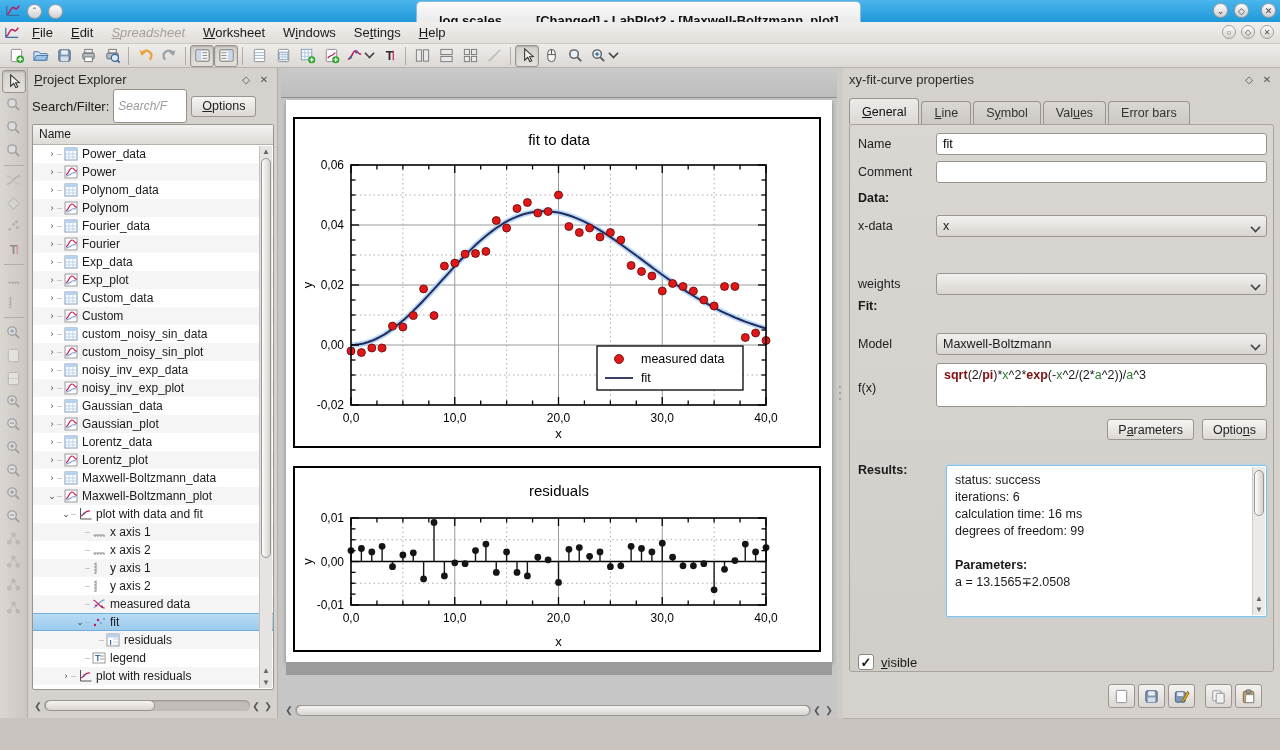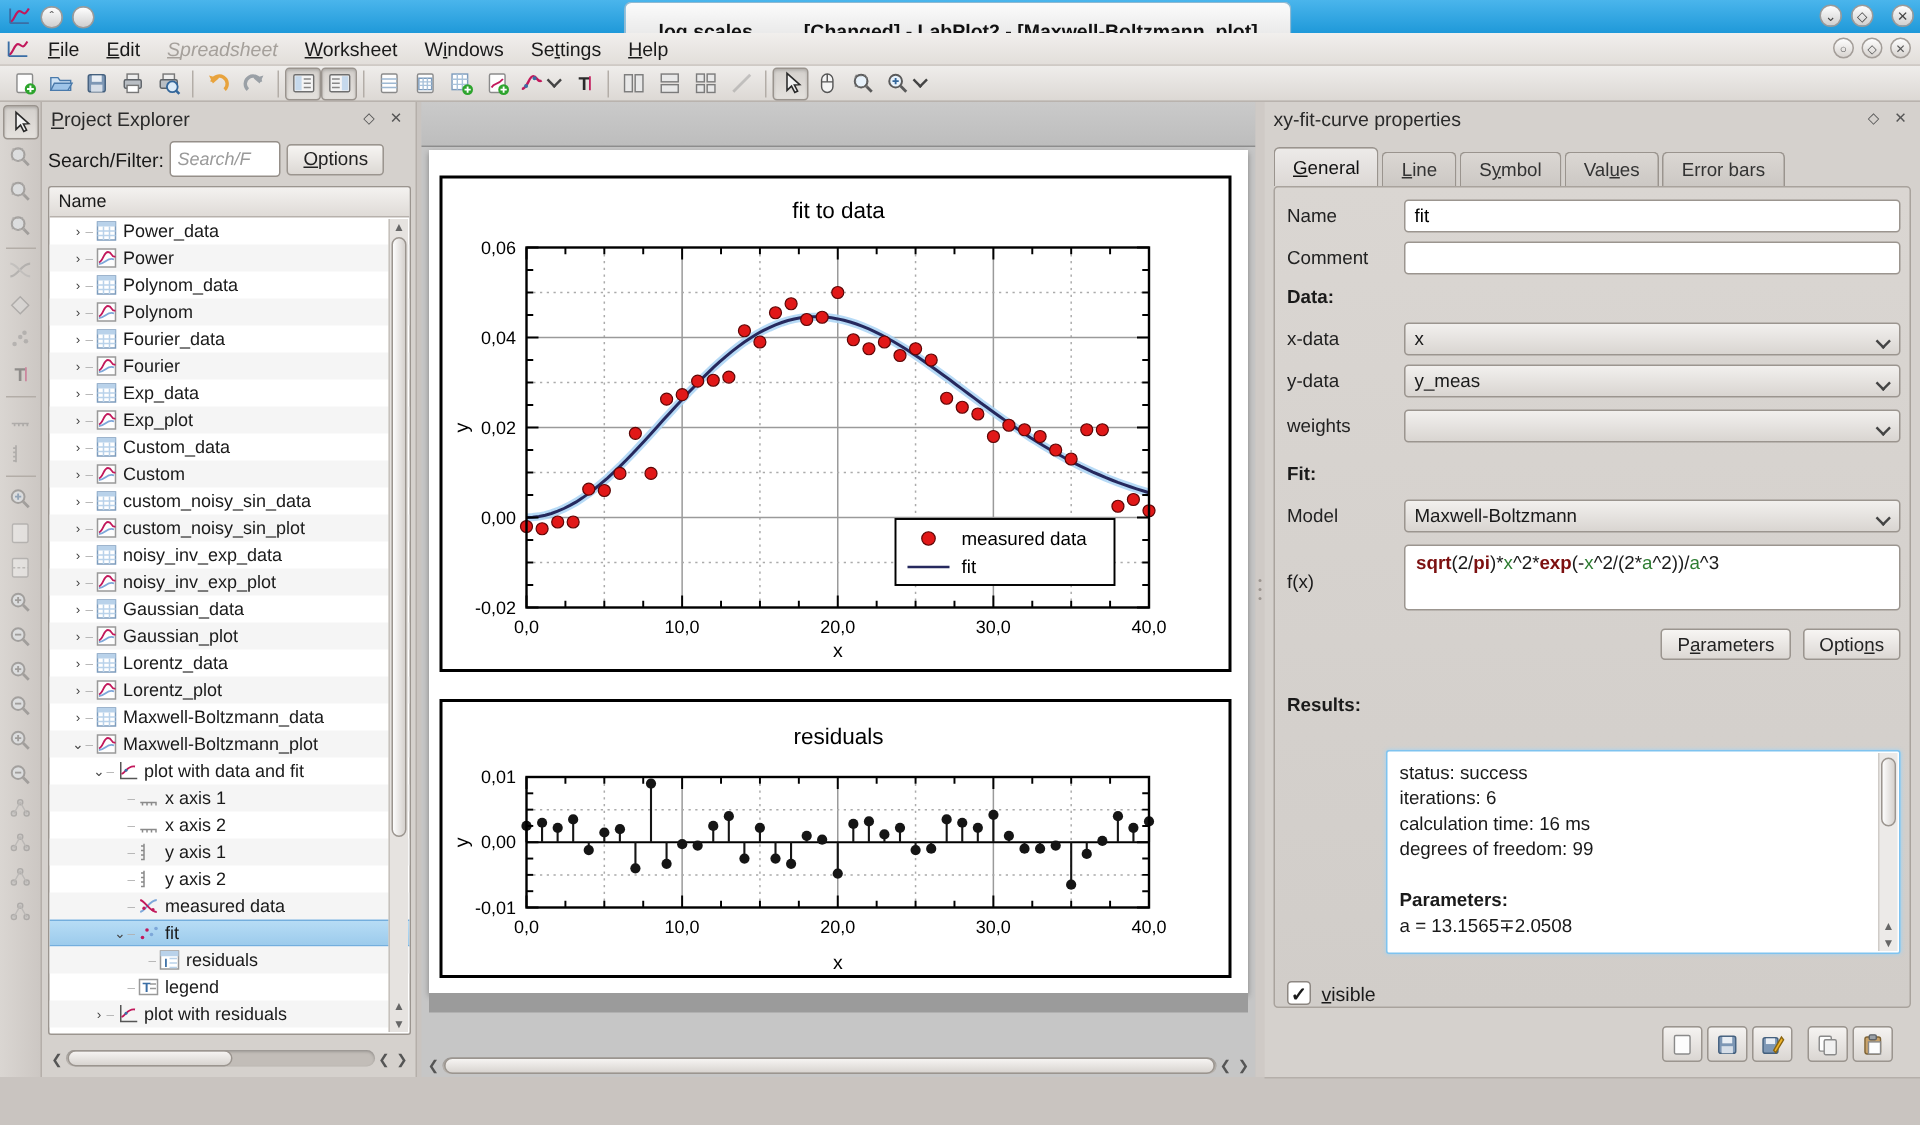--- a/index.html
+++ b/index.html
@@ -58,21 +58,21 @@
   .dock-header .sp { flex:1; }
   .dock-mini { width:14px; height:14px; display:inline-flex; align-items:center;
     justify-content:center; font-size:10px; color:#555; margin-left:4px; }
   .u { text-decoration:underline; }
 
   
   #pe-dock { position:absolute; left:28px; top:68px; width:250px; height:650px;
     background:#d5d1cd; border-right:1px solid #b5afaa; }
   #pe-search { position:absolute; left:4px; top:26px; width:242px; height:24px;
     display:flex; align-items:center; gap:4px; }
-  #pe-search input { width:74px; height:24px; border:1px solid #958f89; border-radius:3px;
+  #pe-search input { width:74px; height:34px; border:1px solid #958f89; border-radius:3px;
     background:#fff; padding:0 4px; font-size:12px; font-family:inherit; }
   #pe-search input::placeholder { color:#9a9a9a; font-style:italic; }
   .kbtn { height:21px; padding:0 10px; border:1px solid #9b958f; border-radius:3px;
     background:linear-gradient(#f7f5f3,#dcd8d4); font-size:12.5px; font-family:inherit; color:#222; }
   .kbtn:disabled,.kbtn.disabled { color:#a19b96; }
   #pe-frame { position:absolute; left:4px; top:56px; width:242px; height:566px;
     border:1px solid #9b958f; border-radius:2px; background:#fff; overflow:hidden; }
   #pe-colhead { height:20px; background:linear-gradient(#f4f2f0,#dfdbd7);
     border-bottom:1px solid #b7b1ac; font-size:12px; padding:2px 6px; }
   .pe-row { height:18px; display:flex; align-items:center; font-size:12px; white-space:nowrap; }
@@ -133,23 +133,23 @@
   .kselect { flex:1; height:22px; border:1px solid #9b958f; border-radius:3px;
     background:linear-gradient(#f2f0ee,#d9d5d1); display:flex; align-items:center;
     padding:0 6px; font-size:12.5px; position:relative; }
   .kselect .chev { position:absolute; right:7px; top:7px; width:8px; height:8px; }
   .chev::before { content:""; display:block; width:7px; height:7px;
     border-right:2px solid #444; border-bottom:2px solid #444; transform:rotate(45deg) scale(.8); }
   #fx-box { position:absolute; left:86px; right:6px; top:238px; height:44px; background:#fff;
     border:1px solid #9b958f; border-radius:3px; padding:4px 7px; font-size:12.5px; }
   #fx-box .fn { color:#7c1010; font-weight:bold; }
   #fx-box .var { color:#2e7d32; }
-  #results-box { position:absolute; left:74px; right:6px; top:340px; height:136px; background:#fff;
+  #results-box { position:absolute; left:96px; right:6px; top:340px; height:152px; background:#fff;
     border:1px solid #7fc3ef; border-radius:2px; box-shadow:0 0 3px #9ed4f5; padding:6px 20px 6px 8px;
-    font-size:12.5px; line-height:17px; overflow:hidden;margin-top:35px; }
+    font-size:12.5px; line-height:17px; overflow:hidden; }
   #results-box .bold { font-weight:bold; }
   #results-scroll { position:absolute; right:1px; top:1px; width:13px; bottom:1px;
     background:#eceae8; border-left:1px solid #d0ccc8; }
   .cb { width:16px; height:16px; border:1px solid #8d8782; border-radius:3px; background:#fff;
     display:inline-flex; align-items:center; justify-content:center;
     font-size:13px; font-weight:bold; color:#1a1a1a; }
   #prop-iconrow { position:absolute; left:0; top:616px; width:425px; height:26px;
     display:flex; justify-content:flex-end; gap:3px; padding-right:6px; }
   .ibtn { width:27px; height:24px; border:1px solid #9b958f; border-radius:3px;
     background:linear-gradient(#f5f3f1,#dad6d2); display:inline-flex; align-items:center; justify-content:center; }
@@ -1389,35 +1389,28 @@
       <input class="tinput" value="" style="">
     </div>
     <div class="pheading" style="top:66px">Data:</div>
     <div class="prow" style="top:90px">
       <span class="plabel">x-data</span>
       <div class="kselect">
         <span>x</span>
           <span class="chev"></span>
       </div>
     </div>
-    <div class="prow" style="top:118px">
-      <span class="plabel">y-data</span>
-      <div class="kselect">
-        <span>y_meas</span>
-          <span class="chev"></span>
-      </div>
-    </div>
     <div class="prow" style="top:148px">
       <span class="plabel">weights</span>
       <div class="kselect">
         <span></span>
           <span class="chev"></span>
       </div>
     </div>
-    <div class="pheading" style="top:184px">Fit:</div>
+    <div class="pheading" style="top:174px">Fit:</div>
     <div class="prow" style="top:208px">
       <span class="plabel">Model</span>
       <div class="kselect">
         <span>Maxwell-Boltzmann</span>
           <span class="chev"></span>
       </div>
     </div>
     <div class="pheading" style="top:256px; font-weight:normal">f(x)</div>
     <div id="fx-box"><span class="fn">sqrt</span><span class="op">(2/</span><span class="fn">pi</span><span class="op">)*</span><span class="var">x</span><span class="op">^2*</span><span class="fn">exp</span><span class="op">(-</span><span class="var">x</span><span class="op">^2/(2*</span><span class="var">a</span><span class="op">^2))/</span><span class="var">a</span><span class="op">^3</span></div>
     <div class="prow" style="top:294px; justify-content:flex-end; gap:8px">

